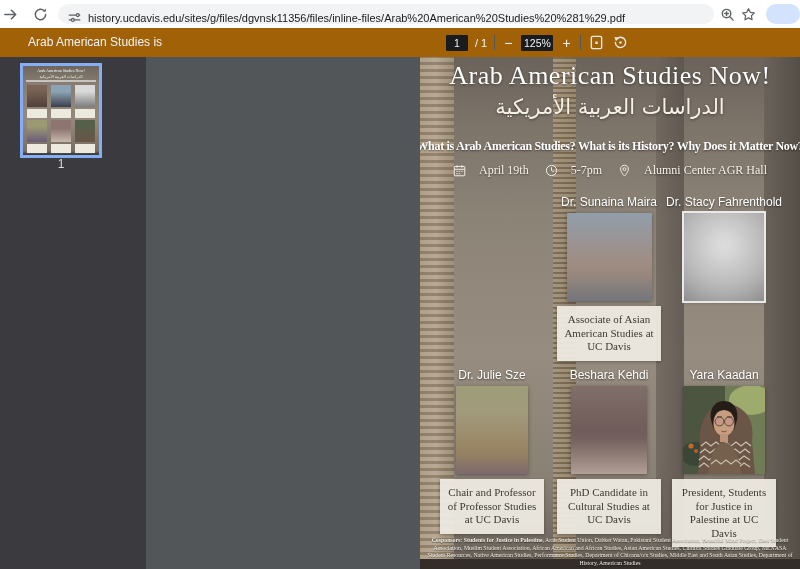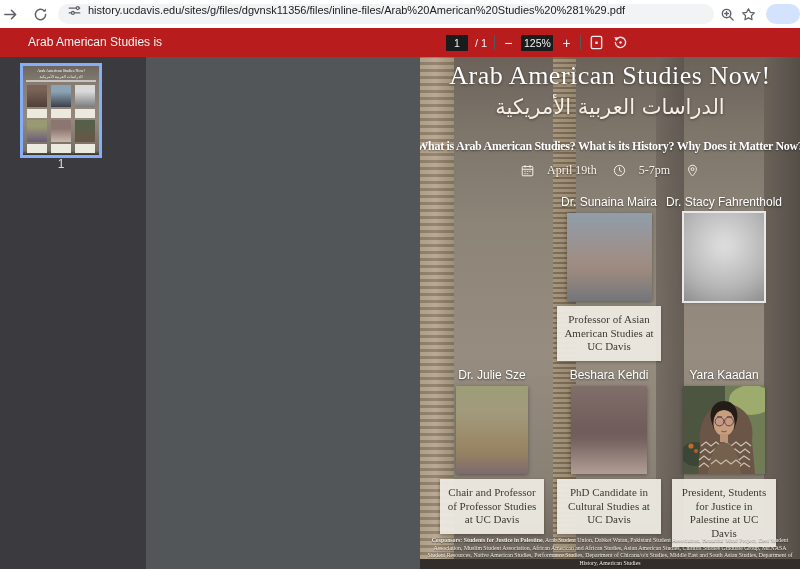--- a/index.html
+++ b/index.html
@@ -3,27 +3,27 @@
 <meta charset="utf-8">
 <style>
   html,body{margin:0;padding:0;}
   body{width:800px;height:569px;overflow:hidden;font-family:"Liberation Sans",sans-serif;background:#535659;}
 
   
   .browser-bar{position:absolute;left:0;top:0;width:800px;height:28px;background:#ffffff;display:flex;align-items:center;}
   .nav-icon{width:16px;height:16px;flex:0 0 auto;display:flex;align-items:center;justify-content:center;}
   .fwd{margin-left:2px;}
   .reload{margin-left:14px;}
-  .url-pill{margin-left:10px;height:20px;width:676px;background:#f1f3f4;border-radius:11px;display:flex;align-items:flex-start;padding:0 10px;box-sizing:border-box;overflow:hidden;}
+  .url-pill{margin-left:10px;height:20px;width:676px;background:#f1f3f4;border-radius:11px;display:flex;align-items:flex-end;padding:0 10px;box-sizing:border-box;overflow:hidden;}
   .url-text{font-size:11px;color:#202124;white-space:nowrap;margin-left:7px;}
   .right-icons{display:flex;align-items:center;margin-left:6px;gap:6px;}
   .profile-chip{width:34px;height:20px;border-radius:10px;background:#d3e3fd;margin-left:4px;}
 
   
-  .pdf-toolbar{position:absolute;left:0;top:28px;width:800px;height:29px;background:#b91c1c;display:flex;align-items:center;}
+  .pdf-toolbar{position:absolute;left:0;top:28px;width:800px;height:29px;background:#a16207;display:flex;align-items:center;}
   .doc-title{position:absolute;left:28px;top:0;height:29px;line-height:29px;color:#f1f3f4;font-size:12px;}
   .tb-center{position:absolute;left:446px;top:0;height:29px;display:flex;align-items:center;gap:7px;}
   .tb-box{background:#191b1c;color:#f1f3f4;font-size:10.5px;height:16px;display:flex;align-items:center;justify-content:center;border-radius:1px;}
   .page-box{width:22px;}
   .zoom-box{width:32px;}
   .tb-text{color:#f1f3f4;font-size:11px;}
   .tb-btn{color:#f1f3f4;font-size:14px;line-height:14px;background:none;border:none;padding:0 2px;cursor:default;}
   .tb-div{width:1px;height:15px;background:#55595c;}
   .tb-icon{width:17px;height:17px;display:flex;align-items:center;justify-content:center;}
 
@@ -220,29 +220,30 @@
               <circle cx="8" cy="8" r="6.3" fill="none" stroke="#f5f1e8" stroke-width="1.2"></circle>
               <path d="M8 4.5V8l2.4 1.6" stroke="#f5f1e8" stroke-width="1.2" fill="none" stroke-linecap="round"></path>
             </svg>
           <span>5-7pm</span>
         </span>
         <span class="item">
           <svg width="13" height="13" viewBox="0 0 16 16">
               <path d="M8 1.5c-2.8 0-4.8 2.1-4.8 4.8C3.2 9.9 8 14.8 8 14.8s4.8-4.9 4.8-8.5c0-2.7-2-4.8-4.8-4.8z" fill="none" stroke="#f5f1e8" stroke-width="1.2"></path>
               <circle cx="8" cy="6.3" r="1.8" fill="none" stroke="#f5f1e8" stroke-width="1.2"></circle>
             </svg>
+          <span>Alumni Center AGR Hall</span>
         </span>
       </div>
 
       <div class="cell r1 c2">
         <div class="sp-name">Dr. Sunaina Maira</div>
         <div class="photo p2">
             <div class="blur"></div>
           </div>
-        <div class="card std">Professor of Asian American Studies at UC Davis</div>
+        <div class="card std">Associate of Asian American Studies at UC Davis</div>
       </div>
       <div class="cell r1 c3">
         <div class="sp-name">Dr. Stacy Fahrenthold</div>
         <div class="photo p3">
             <div class="blur"></div>
           </div>
       </div>
 
       <div class="cell r2 c1">
         <div class="sp-name">Dr. Julie Sze</div>

